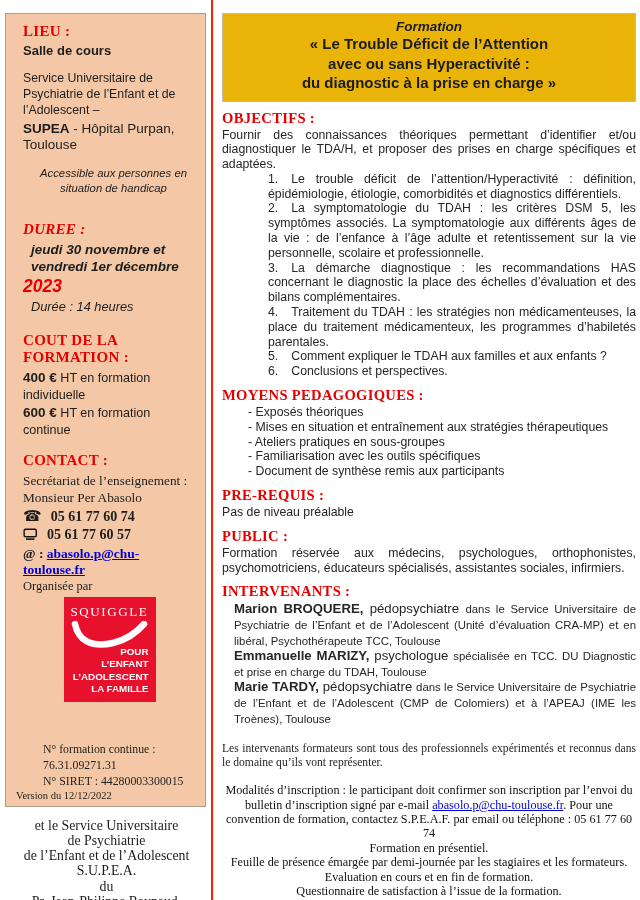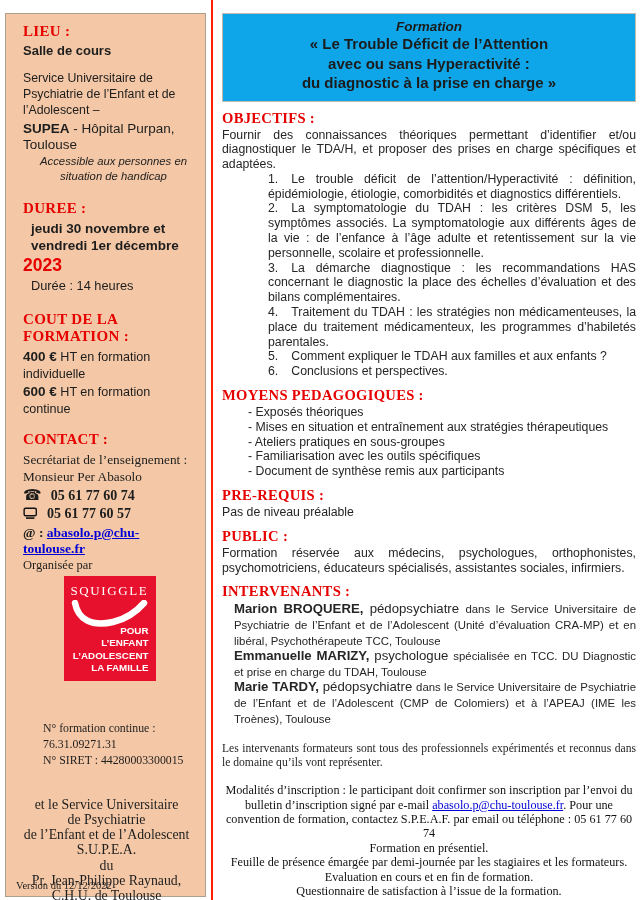--- a/index.html
+++ b/index.html
@@ -3,33 +3,33 @@
 <meta charset="utf-8">
 <title>Formation</title>
 <style>
   * { margin:0; padding:0; box-sizing:border-box; }
   html,body { background:#ffffff; }
   .page { position:relative; width:640px; height:900px; background:#fff; overflow:hidden;
           font-family:"Liberation Serif", serif; color:#1d1d1d; }
   .vline { position:absolute; left:211px; top:0; width:2px; height:900px; background:#ff1e00; }
 
   
-  .sidebar { position:absolute; left:5px; top:13px; width:201px; height:884px;
+  .sidebar { position:absolute; left:5px; top:13px; width:201px; height:794px;
              background:#f4c8a6; border:1px solid #ac9f8d; padding:9px 9px 6px 17px; }
   .sb-h { color:#e60000; font-weight:bold; font-size:15px; letter-spacing:.3px;
           font-family:"Liberation Serif", serif; margin-bottom:3px; }
   .sans { font-family:"Liberation Sans", sans-serif; }
   .lieu-room { font-weight:bold; font-size:13px; margin-bottom:1px; }
   .lieu-service { font-size:12.3px; line-height:1.32;margin-top:12px; }
   .lieu-supea { font-size:13.5px; margin-top:1px; line-height:1.3; }
   .lieu-supea b { font-size:13.5px; }
   .lieu-city { font-size:13.5px; }
-  .lieu-access { font-style:italic; font-size:11.3px; text-align:center; margin-top:2px; padding:0 6px 0 14px; line-height:1.3; }
-
-  .sec-duree { margin-top:16px; }
+  .lieu-access { font-style:italic; font-size:11.3px; text-align:center; margin-top:14px; padding:0 6px 0 14px; line-height:1.3; }
+
+  .sec-duree { margin-top:25px;font-style:italic; }
   .duree-date { font-weight:bold; font-size:13.5px; padding-left:8px; line-height:1.28; }
   .duree-year { color:#e60000; font-weight:bold; font-size:17.5px; margin-top:1px; }
   .duree-hours { font-size:12.8px; padding-left:8px; margin-top:2px; }
 
   .sec-cout { margin-top:18px; }
   .cout-line { font-size:12.6px; line-height:1.34; }
   .cout-line b { font-size:13.5px; }
 
   .sec-contact { margin-top:13px; }
   .ct-line { font-size:13.3px; line-height:1.3; }
@@ -49,21 +49,21 @@
   .sec-nums { margin-top:40px; padding-left:20px; }
   .num-line { font-size:11.8px; line-height:1.35; }
 
   .sec-service { margin-top:28px; text-align:center; font-size:13.8px; line-height:15.2px; padding-right:6px; }
 
   .version { position:absolute; left:10px; bottom:5px; font-size:10.5px; }
 
   
   .main { position:absolute; left:222px; top:13px; width:414px; height:884px;
           font-family:"Liberation Sans", sans-serif; color:#262626; }
-  .header-box { background:#0ea5e9; border:1px solid #c4bbad; text-align:center; padding:5px 6px 8px; }
+  .header-box { background:#eab308; border:1px solid #c4bbad; text-align:center; padding:5px 6px 8px; }
   .hdr-kicker { font-weight:bold; font-style:italic; font-size:13.5px; color:#1c1c1c; }
   .hdr-line { font-weight:bold; font-size:15px; line-height:19.5px; color:#1c1c1c; }
 
   .sec-h { color:#e60000; font-weight:bold; font-size:14.6px; letter-spacing:.3px;
            font-family:"Liberation Serif", serif; margin:8px 0 1px; }
   .just { text-align:justify; font-size:12.3px; line-height:14.8px; }
   .prog-item { text-align:justify; font-size:12.3px; line-height:14.8px; padding-left:46px; }
   .prog-num { margin-right:13px; }
   .moy-item { font-size:12.3px; line-height:14.8px; padding-left:26px; }
   .interv-p { text-align:justify; line-height:14.6px;margin-left:12px; }

